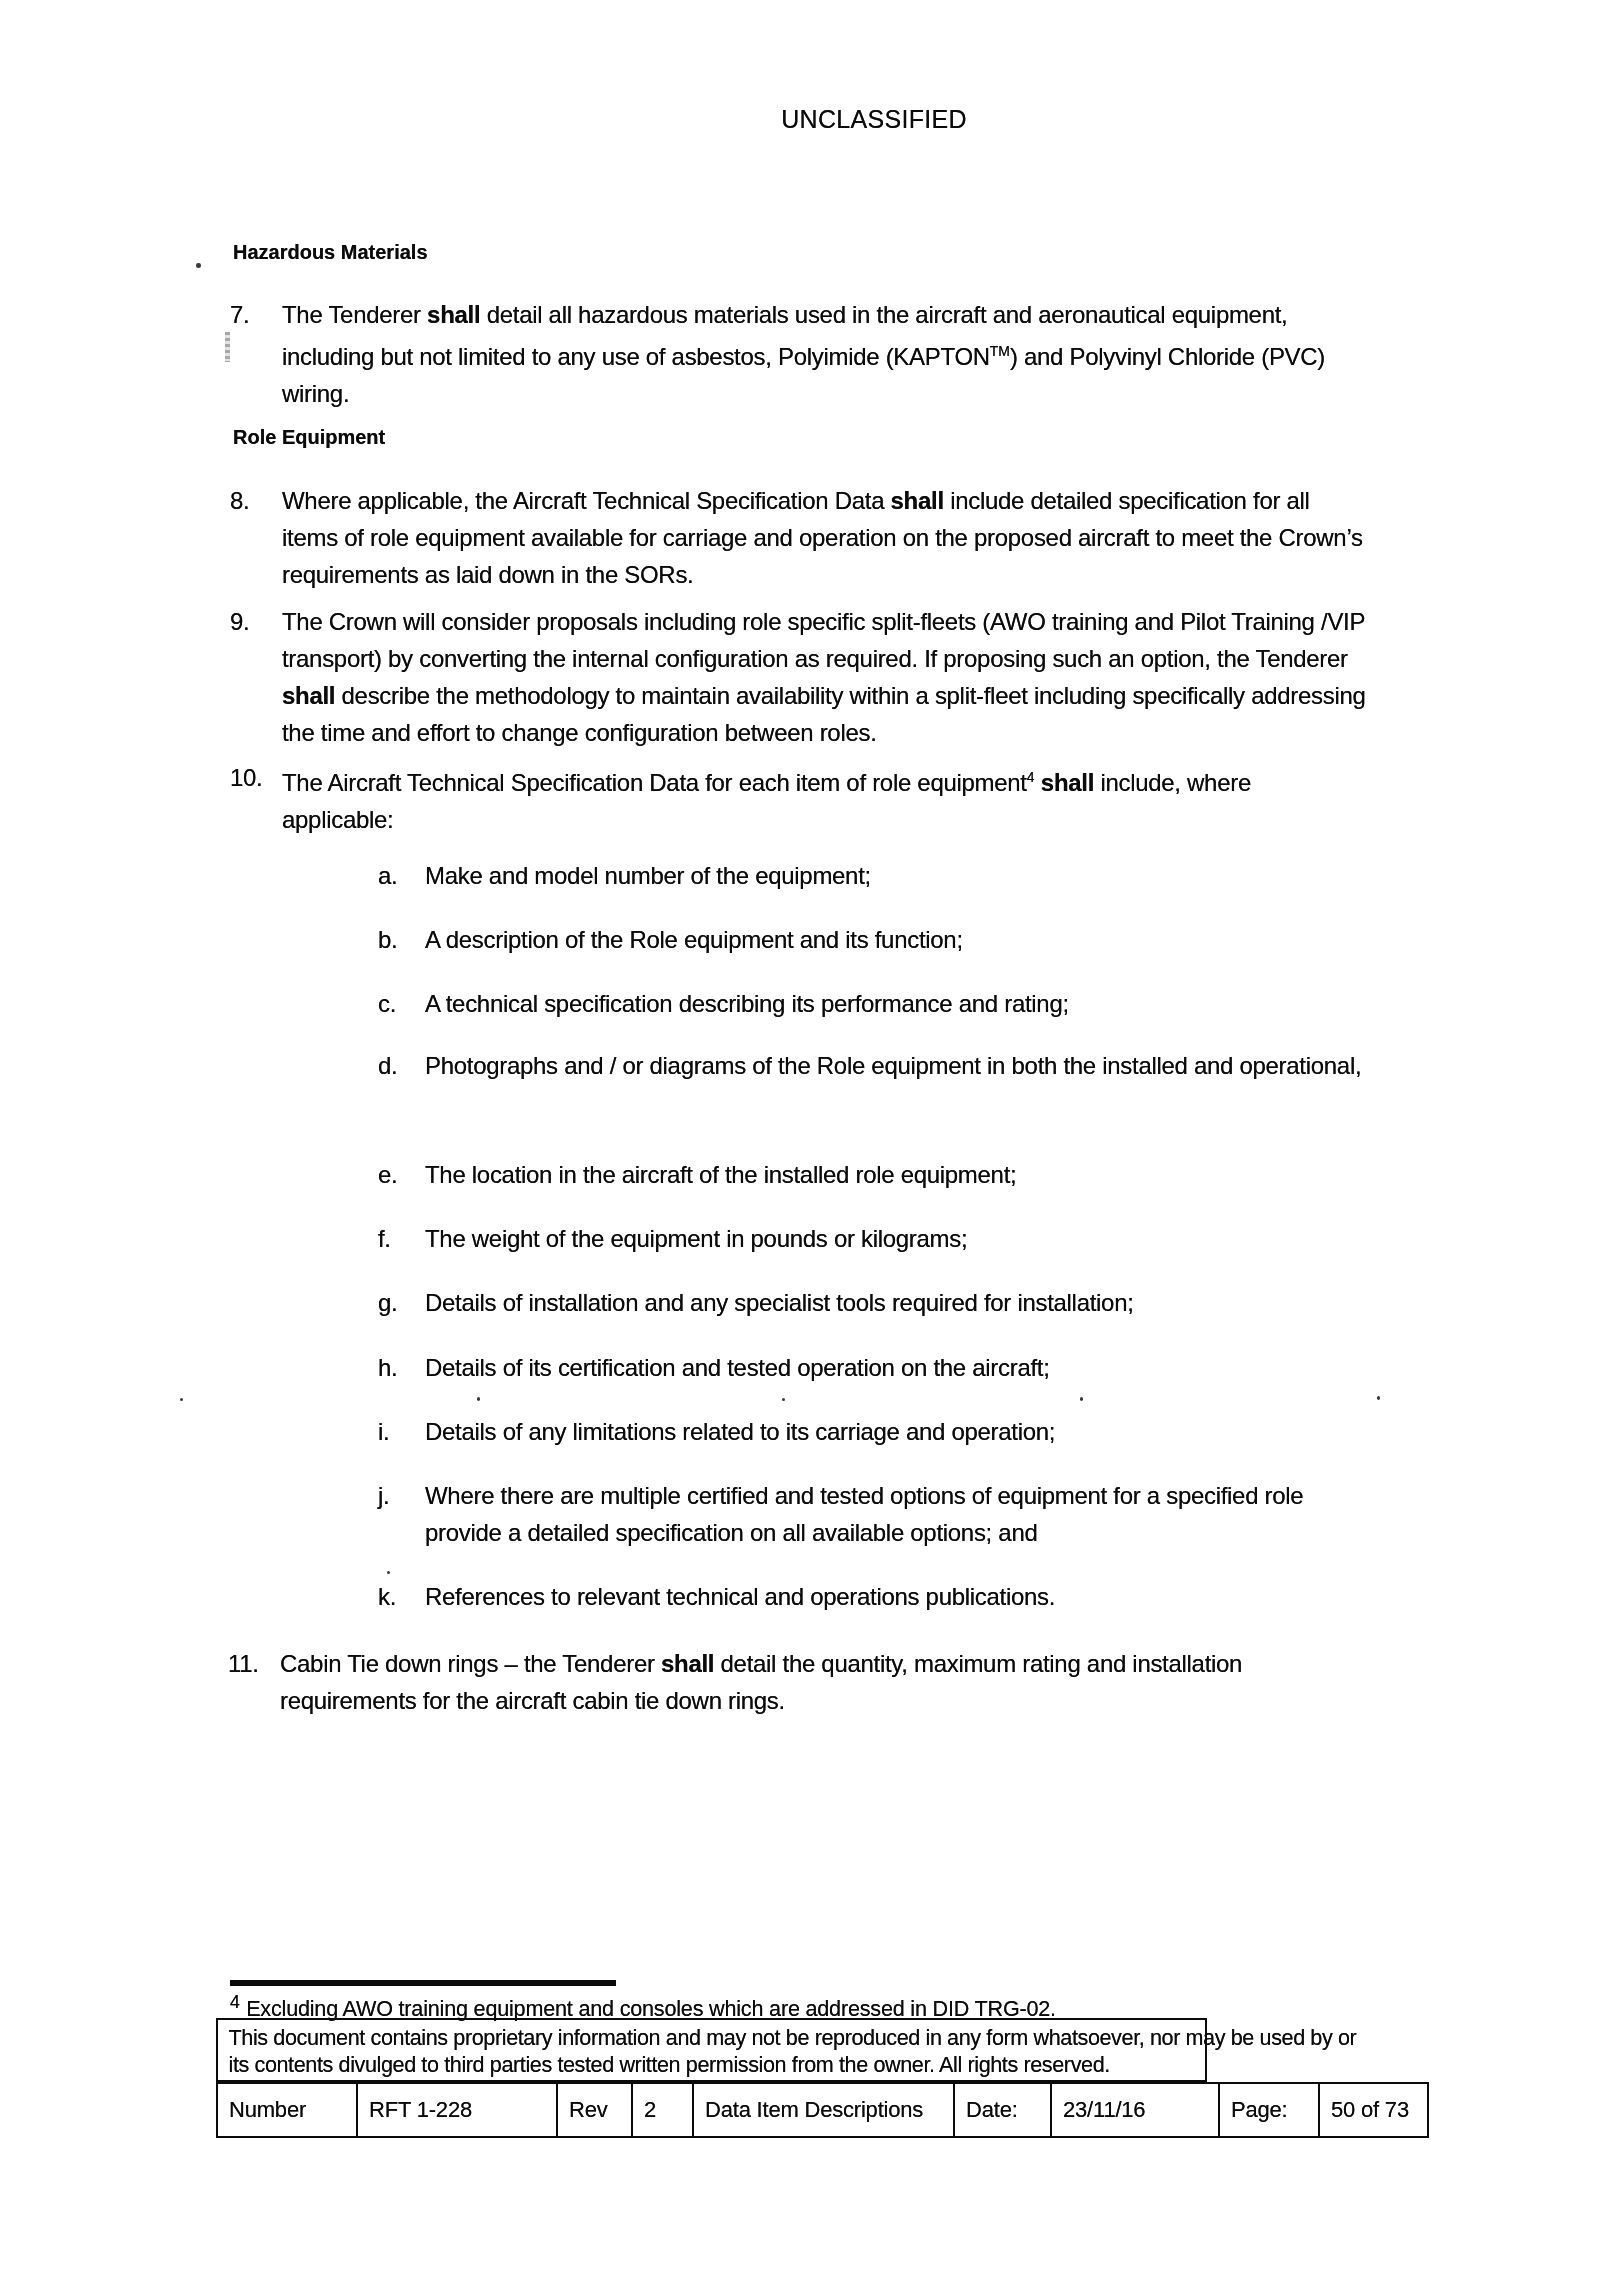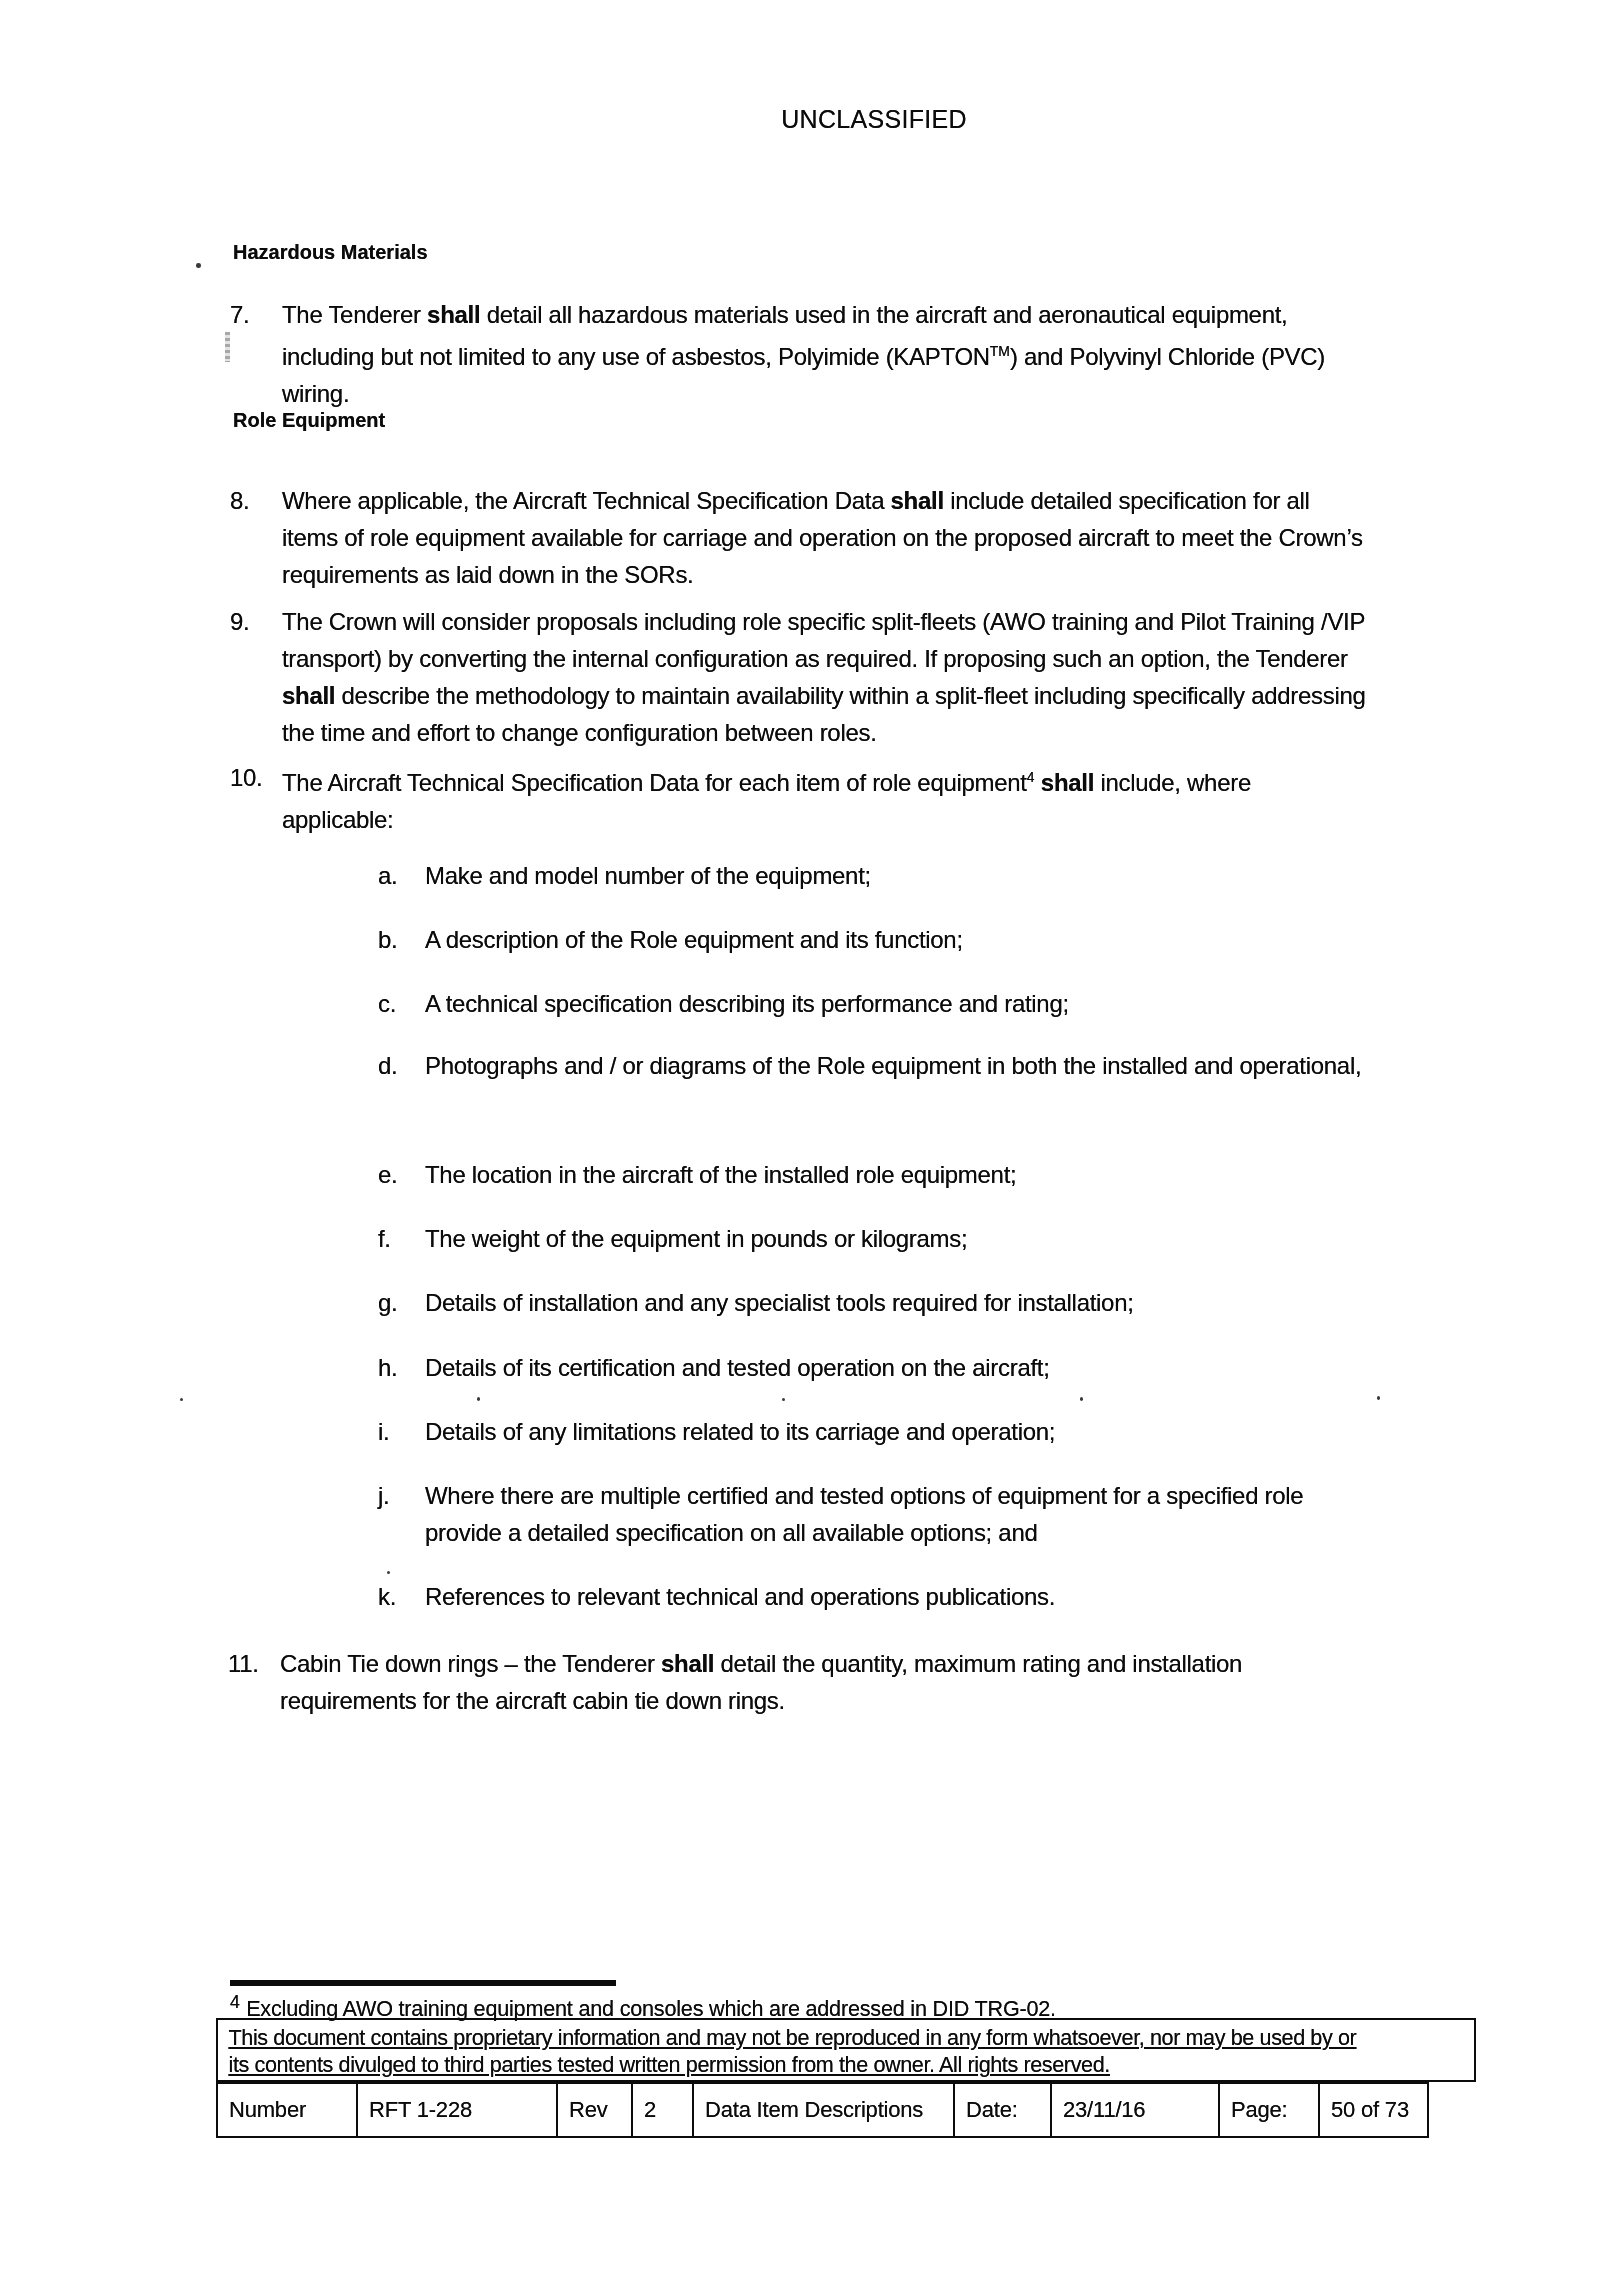--- a/index.html
+++ b/index.html
@@ -27,24 +27,24 @@
   .subitem{left:378px;font-size:24px;letter-spacing:-0.3px;line-height:37px;}
   .subitem .num{position:absolute;left:0;top:0;}
   .subitem .txt{margin-left:47px;}
   .line{white-space:nowrap;}
   .b{font-weight:bold;}
   .sup{vertical-align:super;font-size:58%;letter-spacing:0;}
   .fn-rule{top:1980px;left:230px;width:386px;height:5.9px;background:#0b0b0b;}
   .footnote{top:1996px;left:230px;font-size:21.6px;letter-spacing:-0.2px;white-space:nowrap;}
   .fnmark{display:inline-block;transform:translateY(-8.5px);font-size:17.7px;margin-right:6.5px;}
   .notice-box{
-    top:2018px;left:216px;width:1260px;height:64px;
+    top:2018px;left:216px;width:991px;height:64px;
     border:2.6px solid #0b0b0b;box-sizing:border-box;
     padding:3.9px 0 0 10.5px;
-    font-size:21.6px;letter-spacing:-0.4px;line-height:27.5px;text-decoration:underline;
+    font-size:21.6px;letter-spacing:-0.4px;line-height:27.5px;
   }
   .notice-box .line{white-space:nowrap;}
   .footer-table{
     top:2082px;left:216px;width:1213px;height:56px;
     border:2.6px solid #0b0b0b;box-sizing:border-box;
     display:flex;flex-direction:row;align-items:stretch;
     font-size:22px;letter-spacing:-0.2px;
   }
   .cell{
     border-right:2px solid #0b0b0b;box-sizing:border-box;
@@ -82,21 +82,21 @@
 
   <div class="abs item" style="top:296px;">
     <span class="num">7.</span>
     <div class="txt">
         <div class="line"><span>The Tenderer </span><span class="b">shall</span><span> detail all hazardous materials used in the aircraft and aeronautical equipment,</span></div>
         <div class="line"><span>including but not limited to any use of asbestos, Polyimide (KAPTON</span><span class="sup">TM</span><span>) and Polyvinyl Chloride (PVC)</span></div>
         <div class="line"><span>wiring.</span></div>
       </div>
   </div>
 
-  <div class="abs heading" style="top:409px;">Role Equipment</div>
+  <div class="abs heading" style="top:426px;">Role Equipment</div>
 
   <div class="abs item" style="top:482px;">
     <span class="num">8.</span>
     <div class="txt">
         <div class="line"><span>Where applicable, the Aircraft Technical Specification Data </span><span class="b">shall</span><span> include detailed specification for all</span></div>
         <div class="line"><span>items of role equipment available for carriage and operation on the proposed aircraft to meet the Crown’s</span></div>
         <div class="line"><span>requirements as laid down in the SORs.</span></div>
       </div>
   </div>
 

